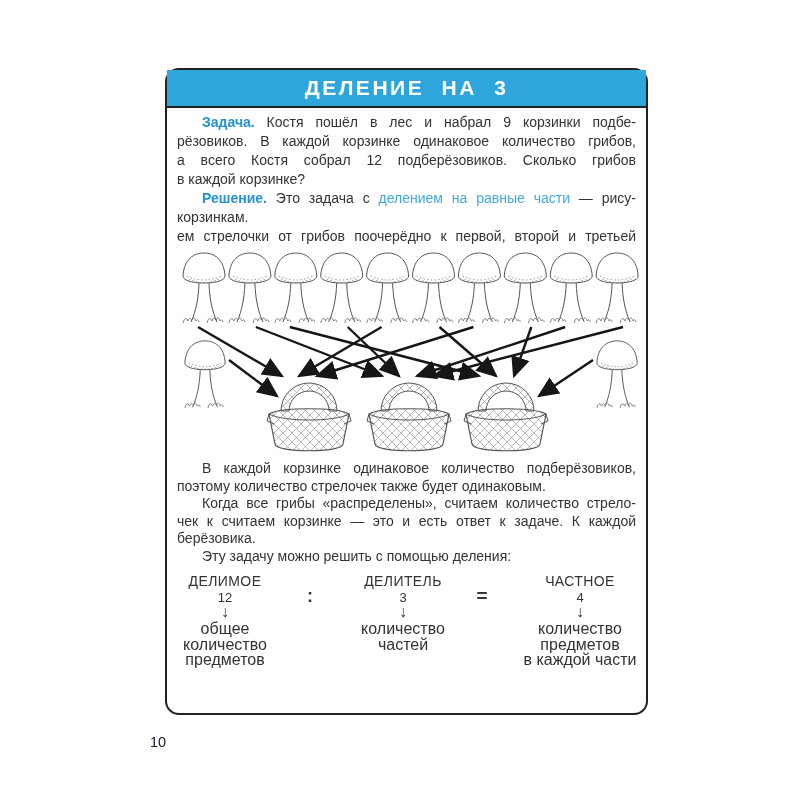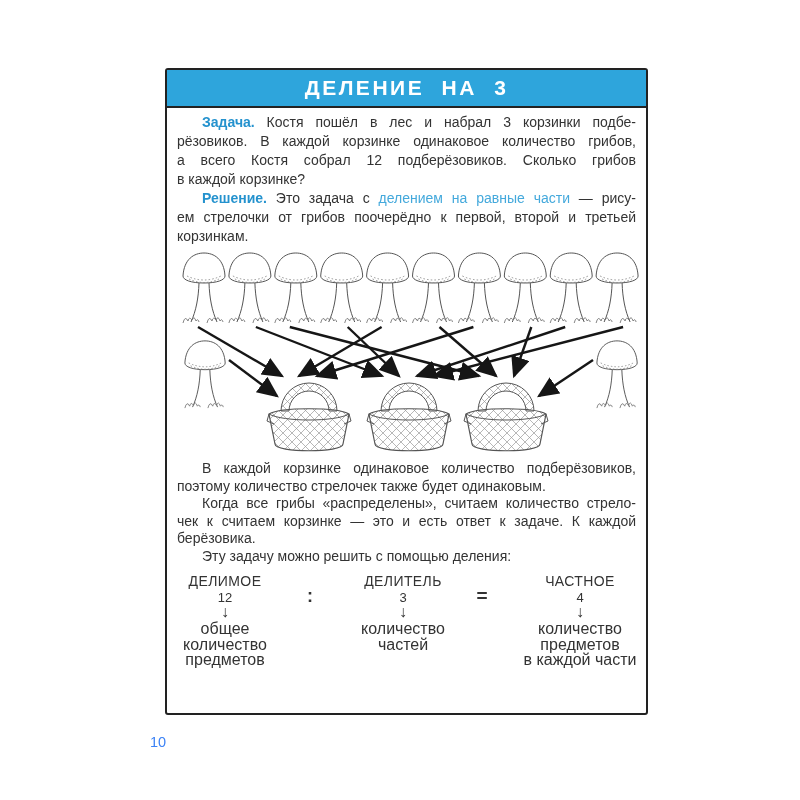--- a/index.html
+++ b/index.html
@@ -3,21 +3,21 @@
 <meta charset="utf-8">
 <style>
   :root{
     --banner:#2ea5dc; --label:#2492ce; --highlight:#44a9dc;
     --body:#333333; --frame:#222222;
   }
   html,body{margin:0;padding:0;}
   body{width:800px;height:800px;background:#ffffff;position:relative;overflow:hidden;
        font-family:"Liberation Sans", sans-serif;}
   .frame{position:absolute;left:165px;top:68px;width:483px;height:647px;
-         border:2px solid var(--frame);border-radius:3px;box-sizing:border-box;background:#fff;}
+         border:2px solid var(--frame);border-radius:14px;box-sizing:border-box;background:#fff;}
   .banner{height:36px;background:var(--banner);border-bottom:2px solid var(--frame);
           display:flex;align-items:center;justify-content:center;}
   .banner-title{color:#ffffff;font-weight:bold;font-size:21px;letter-spacing:2.5px;word-spacing:9px;}
   .content{padding:5px 10px 0 10px;}
   .tb{color:var(--body);font-size:14px;}
   .tb1{line-height:19px;}
   .tb2{line-height:17.5px;}
   .line{text-align:justify;text-align-last:justify;overflow:hidden;}
   .tb1 .line{max-height:19px;}
   .tb2 .line{max-height:17.5px;}
@@ -29,41 +29,41 @@
   .diagram{position:relative;height:108px;margin-top:8px;color:var(--body);}
   .dcol{position:absolute;top:0;text-align:center;}
   .dtitle{font-size:14px;letter-spacing:.4px;}
   .dvalue{font-size:13px;margin-top:1px;}
   .darrow{font-size:16px;font-weight:bold;line-height:14px;}
   .dcap{font-size:16px;line-height:15.5px;margin-top:2px;}
   .dcap div:empty{display:none;}
   .dsep{position:absolute;font-weight:bold;text-align:center;}
   .dsep.colon{left:123px;width:20px;top:13px;font-size:18px;}
   .dsep.equals{left:293px;width:24px;top:12px;font-size:19px;}
-  .pagenum{position:absolute;left:150px;top:734px;font-size:14.5px;color:#3b82f6;}
+  .pagenum{position:absolute;left:150px;top:734px;font-size:14.5px;color:#0f172a;}
 </style>
 </head>
 <body>
 
 <div class="frame">
   <div class="banner">
     <span class="banner-title">ДЕЛЕНИЕ НА 3</span>
   </div>
   <div class="content">
     <div class="tb tb1" id="textblock1">
         <div>
-          <div class="line indent"><span class="label">Задача.</span><span> Костя пошёл в лес и набрал 3 корзинки подбе-</span></div>
+          <div class="line indent"><span class="label">Задача.</span><span> Костя пошёл в лес и набрал 9 корзинки подбе-</span></div>
           <div class="line"><span>рёзовиков. В каждой корзинке одинаковое количество грибов,</span></div>
           <div class="line"><span>а всего Костя собрал 12 подберёзовиков. Сколько грибов</span></div>
           <div class="line lastline"><span>в каждой корзинке?</span></div>
         </div>
         <div>
           <div class="line indent"><span class="label">Решение.</span><span> Это задача с </span><span class="highlight">делением на равные части</span><span> — рису-</span></div>
+          <div class="line lastline"><span>корзинкам.</span></div>
           <div class="line"><span>ем стрелочки от грибов поочерёдно к первой, второй и третьей</span></div>
-          <div class="line lastline"><span>корзинкам.</span></div>
         </div>
       </div>
 
     <svg class="illus" id="illu" width="479" height="212" viewBox="0 0 479 212">
       <defs>
         <pattern id="hatch" width="9" height="9" patternUnits="userSpaceOnUse">
           <path d="M0,9 L9,0 M0,0 L9,9" stroke="#9a9a9a" stroke-width="0.7" fill="none"></path>
         </pattern>
         <marker id="ah" markerWidth="10" markerHeight="9" refX="8" refY="4" orient="auto">
           <path d="M0,0 L9,4 L0,8 Z" fill="#161616"></path>

